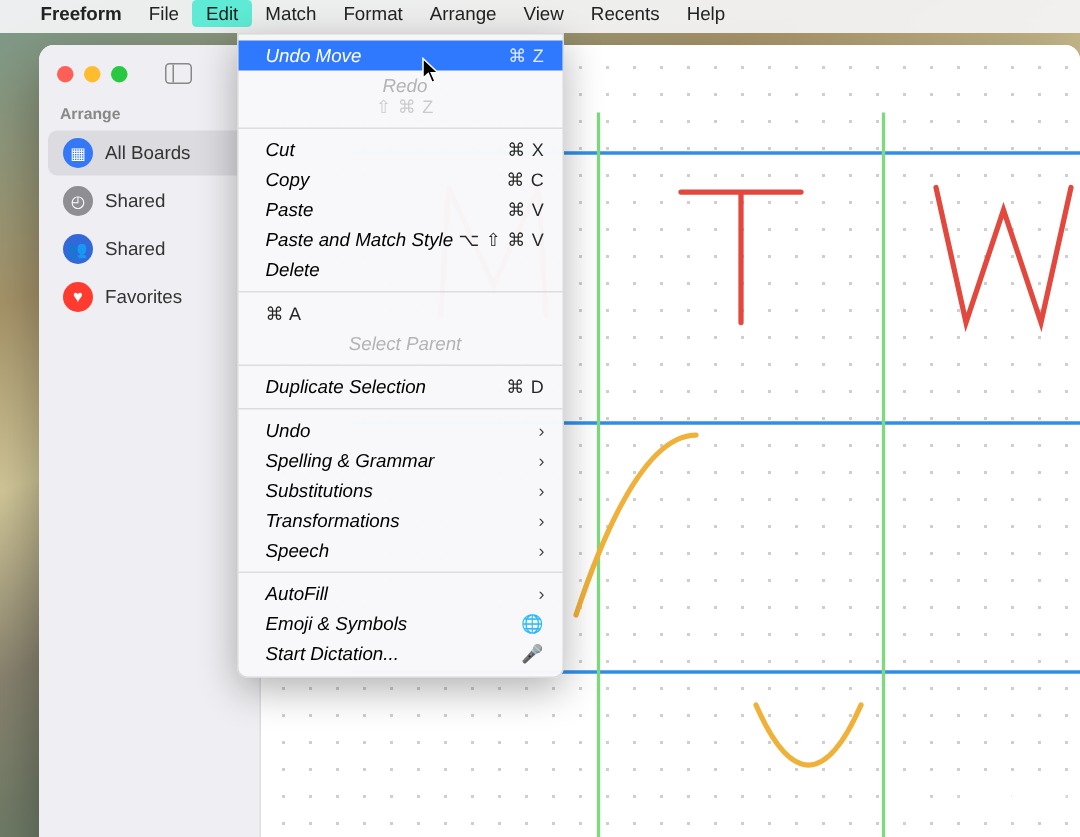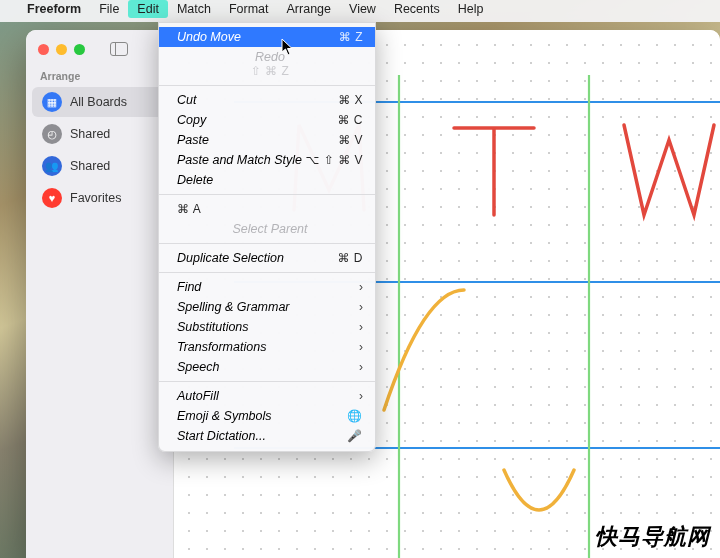--- a/index.html
+++ b/index.html
@@ -80,21 +80,21 @@
   .dd-item .chev { font-size:12px; opacity:0.75; }
   .dd-sep { height:1px; background:#dcdcdf; margin:4px 0; }
 
   
   .cursor { position:absolute; top: 38px; left: 281px; z-index:400; font-size:14px; color:#000; pointer-events:none;}
 
   
   .watermark {
     position:absolute; right:10px; bottom:6px; z-index:500;
     font-size:22px; font-weight:700; font-style:italic;
-    color:#000000; text-shadow: 0 0 4px rgba(255,255,255,0.6);
+    color:#ffffff; text-shadow: 0 0 4px rgba(255,255,255,0.6);
     font-family: "PingFang SC","Microsoft YaHei",sans-serif;
     letter-spacing:1px;
     margin-top:10px;
   }
 </style>
 </head>
 <body>
 
 <div class="desktop"></div>
 
@@ -202,21 +202,21 @@
   </div>
   <div class="dd-sep"></div>
 
   <div class="dd-item">
     <span class="lbl">Duplicate Selection</span>
     <span class="sc">⌘ D</span>
   </div>
   <div class="dd-sep"></div>
 
   <div class="dd-item">
-    <span class="lbl">Find</span>
+    <span class="lbl">Undo</span>
     <span class="chev">›</span>
   </div>
   <div class="dd-item">
     <span class="lbl">Spelling &amp; Grammar</span>
     <span class="chev">›</span>
   </div>
   <div class="dd-item">
     <span class="lbl">Substitutions</span>
     <span class="chev">›</span>
   </div>

